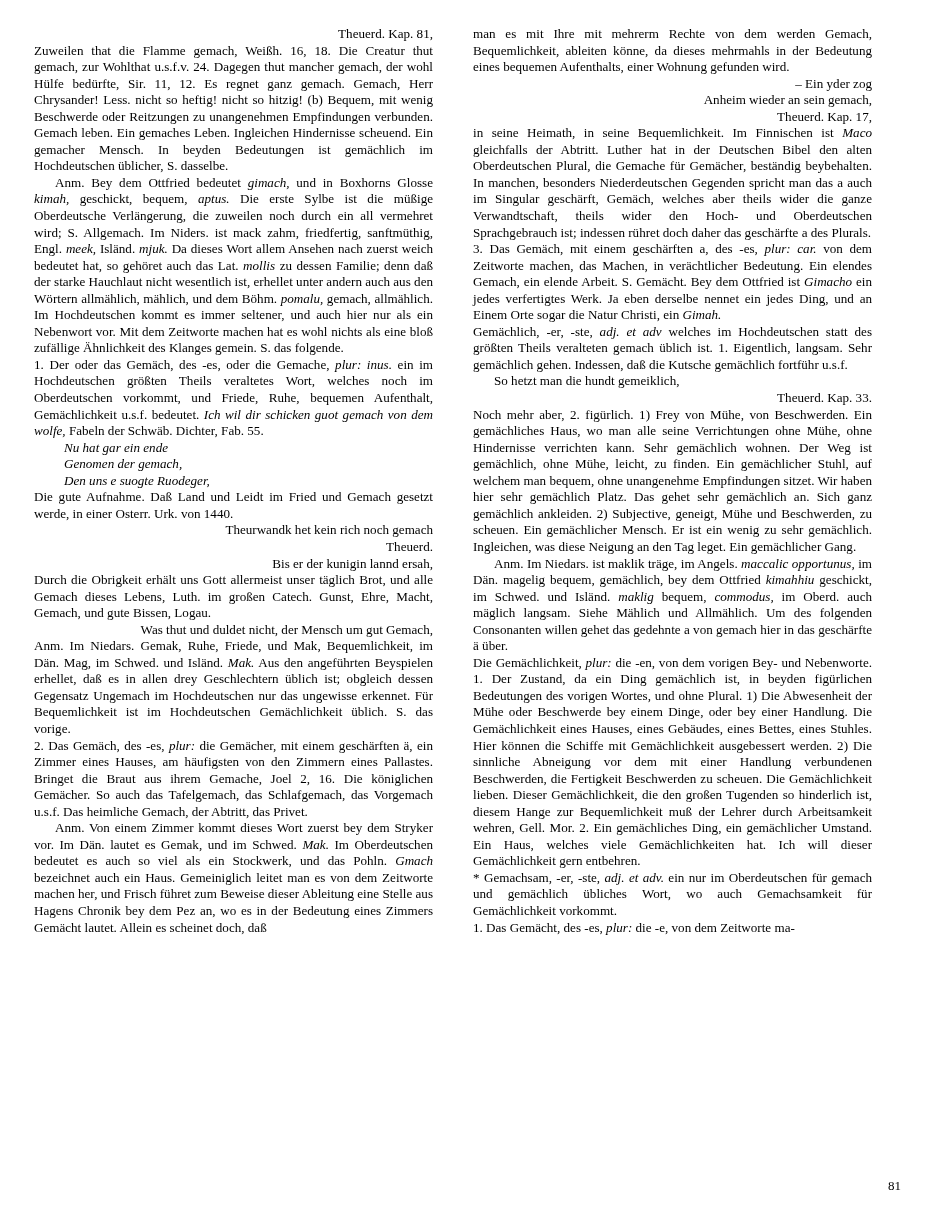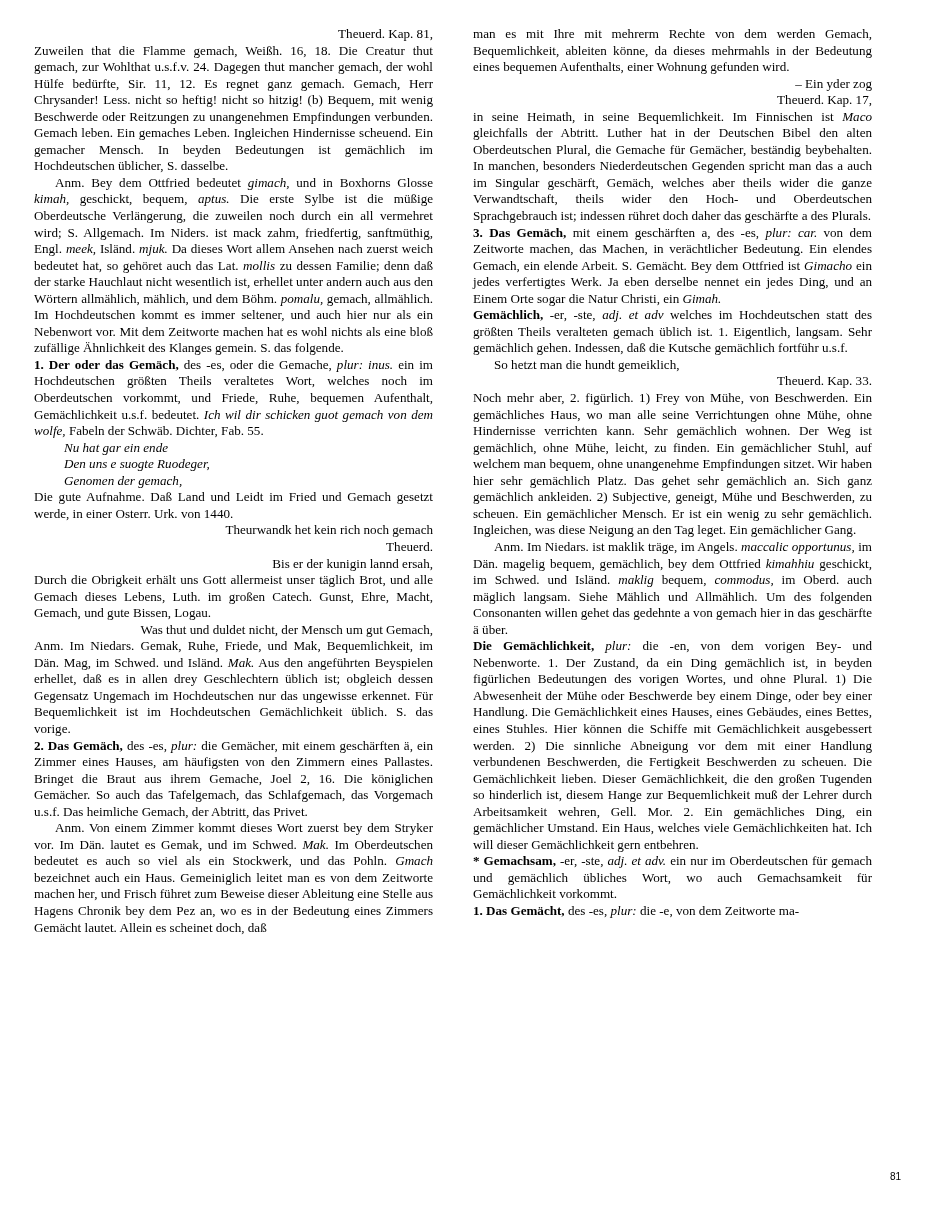--- a/index.html
+++ b/index.html
@@ -40,55 +40,56 @@
   .p {
     margin: 0;
     text-align: justify;
   }
   .indent { text-indent: 21px; }
   .noindent { text-indent: 0; }
   .right { text-align: right; text-indent: 0; }
   .quote { text-indent: 30px; text-align: left; font-family: Liberation Serif, serif; }
   .quote2 { text-indent: 22px; text-align: right; }
   .it { font-style: italic; }
-  .bd { font-weight: bold; }
+  .bd { font-weight: normal; }
   .pagenum {
     position: absolute;
     right: 34px;
-    bottom: 28px;
-    font-size: 10px;
-    font-family: Liberation Sans, sans-serif;
+    bottom: 16px;
+    font-size: 13px;
+    font-family: Liberation Serif, serif;
   }
 </style>
 </head>
 <body>
 
 <div class="page">
   <div class="columns">
     <div class="col" id="left-col">
         <div class="p right"><span>Theuerd. Kap. 81,</span></div>
         <div class="p noindent"><span>Zuweilen that die Flamme gemach, Weißh. 16, 18. Die Creatur thut gemach, zur Wohlthat u.s.f.v. 24. Dagegen thut mancher gemach, der wohl Hülfe bedürfte, Sir. 11, 12. Es regnet ganz gemach. Gemach, Herr Chrysander! Less. nicht so heftig! nicht so hitzig! (b) Bequem, mit wenig Beschwerde oder Reitzungen zu unangenehmen Empfindungen verbunden. Gemach leben. Ein gemaches Leben. Ingleichen Hindernisse scheuend. Ein gemacher Mensch. In beyden Bedeutungen ist gemächlich im Hochdeutschen üblicher, S. dasselbe.</span></div>
         <div class="p indent"><span>Anm. Bey dem Ottfried bedeutet </span><span class="it">gimach,</span><span> und in Boxhorns Glosse </span><span class="it">kimah,</span><span> geschickt, bequem, </span><span class="it">aptus.</span><span> Die erste Sylbe ist die müßige Oberdeutsche Verlängerung, die zuweilen noch durch ein all vermehret wird; S. Allgemach. Im Niders. ist mack zahm, friedfertig, sanftmüthig, Engl. </span><span class="it">meek,</span><span> Isländ. </span><span class="it">mjuk.</span><span> Da dieses Wort allem Ansehen nach zuerst weich bedeutet hat, so gehöret auch das Lat. </span><span class="it">mollis</span><span> zu dessen Familie; denn daß der starke Hauchlaut nicht wesentlich ist, erhellet unter andern auch aus den Wörtern allmählich, mählich, und dem Böhm. </span><span class="it">pomalu,</span><span> gemach, allmählich. Im Hochdeutschen kommt es immer seltener, und auch hier nur als ein Nebenwort vor. Mit dem Zeitworte machen hat es wohl nichts als eine bloß zufällige Ähnlichkeit des Klanges gemein. S. das folgende.</span></div>
         <div class="p noindent"><span class="bd">1. Der oder das Gemäch,</span><span> des -es, oder die Gemache, </span><span class="it">plur: inus.</span><span> ein im Hochdeutschen größten Theils veraltetes Wort, welches noch im Oberdeutschen vorkommt, und Friede, Ruhe, bequemen Aufenthalt, Gemächlichkeit u.s.f. bedeutet. </span><span class="it">Ich wil dir schicken guot gemach von dem wolfe,</span><span> Fabeln der Schwäb. Dichter, Fab. 55.</span></div>
         <div class="p quote"><span class="it">Nu hat gar ein ende</span></div>
+        <div class="p quote"><span class="it">Genomen der gemach,</span></div>
         <div class="p quote"><span class="it">Den uns e suogte Ruodeger,</span></div>
-        <div class="p quote"><span class="it">Genomen der gemach,</span></div>
         <div class="p noindent"><span>Die gute Aufnahme. Daß Land und Leidt im Fried und Gemach gesetzt werde, in einer Osterr. Urk. von 1440.</span></div>
         <div class="p quote2"><span>Theurwandk het kein rich noch gemach</span></div>
         <div class="p right"><span>Theuerd.</span></div>
         <div class="p quote2"><span>Bis er der kunigin lannd ersah,</span></div>
         <div class="p noindent"><span>Durch die Obrigkeit erhält uns Gott allermeist unser täglich Brot, und alle Gemach dieses Lebens, Luth. im großen Catech. Gunst, Ehre, Macht, Gemach, und gute Bissen, Logau.</span></div>
         <div class="p quote2"><span>Was thut und duldet nicht, der Mensch um gut Gemach,</span></div>
         <div class="p noindent"><span>Anm. Im Niedars. Gemak, Ruhe, Friede, und Mak, Bequemlichkeit, im Dän. Mag, im Schwed. und Isländ. </span><span class="it">Mak.</span><span> Aus den angeführten Beyspielen erhellet, daß es in allen drey Geschlechtern üblich ist; obgleich dessen Gegensatz Ungemach im Hochdeutschen nur das ungewisse erkennet. Für Bequemlichkeit ist im Hochdeutschen Gemächlichkeit üblich. S. das vorige.</span></div>
         <div class="p noindent"><span class="bd">2. Das Gemäch,</span><span> des -es, </span><span class="it">plur:</span><span> die Gemächer, mit einem geschärften ä, ein Zimmer eines Hauses, am häufigsten von den Zimmern eines Pallastes. Bringet die Braut aus ihrem Gemache, Joel 2, 16. Die königlichen Gemächer. So auch das Tafelgemach, das Schlafgemach, das Vorgemach u.s.f. Das heimliche Gemach, der Abtritt, das Privet.</span></div>
         <div class="p indent"><span>Anm. Von einem Zimmer kommt dieses Wort zuerst bey dem Stryker vor. Im Dän. lautet es Gemak, und im Schwed. </span><span class="it">Mak.</span><span> Im Oberdeutschen bedeutet es auch so viel als ein Stockwerk, und das Pohln. </span><span class="it">Gmach</span><span> bezeichnet auch ein Haus. Gemeiniglich leitet man es von dem Zeitworte machen her, und Frisch führet zum Beweise dieser Ableitung eine Stelle aus Hagens Chronik bey dem Pez an, wo es in der Bedeutung eines Zimmers Gemächt lautet. Allein es scheinet doch, daß</span></div>
       </div>
     <div class="col" id="right-col">
         <div class="p noindent"><span>man es mit Ihre mit mehrerm Rechte von dem werden Gemach, Bequemlichkeit, ableiten könne, da dieses mehrmahls in der Bedeutung eines bequemen Aufenthalts, einer Wohnung gefunden wird.</span></div>
         <div class="p quote2"><span>– Ein yder zog</span></div>
+        <div class="p quote2"><span>Anheim wieder an sein gemach,</span></div>
         <div class="p right"><span>Theuerd. Kap. 17,</span></div>
         <div class="p noindent"><span>in seine Heimath, in seine Bequemlichkeit. Im Finnischen ist </span><span class="it">Maco</span><span> gleichfalls der Abtritt. Luther hat in der Deutschen Bibel den alten Oberdeutschen Plural, die Gemache für Gemächer, beständig beybehalten. In manchen, besonders Niederdeutschen Gegenden spricht man das a auch im Singular geschärft, Gemäch, welches aber theils wider die ganze Verwandtschaft, theils wider den Hoch- und Oberdeutschen Sprachgebrauch ist; indessen rühret doch daher das geschärfte a des Plurals.</span></div>
         <div class="p noindent"><span class="bd">3. Das Gemäch,</span><span> mit einem geschärften a, des -es, </span><span class="it">plur: car.</span><span> von dem Zeitworte machen, das Machen, in verächtlicher Bedeutung. Ein elendes Gemach, ein elende Arbeit. S. Gemächt. Bey dem Ottfried ist </span><span class="it">Gimacho</span><span> ein jedes verfertigtes Werk. Ja eben derselbe nennet ein jedes Ding, und an Einem Orte sogar die Natur Christi, ein </span><span class="it">Gimah.</span></div>
         <div class="p noindent"><span class="bd">Gemächlich,</span><span> -er, -ste, </span><span class="it">adj. et adv</span><span> welches im Hochdeutschen statt des größten Theils veralteten gemach üblich ist. 1. Eigentlich, langsam. Sehr gemächlich gehen. Indessen, daß die Kutsche gemächlich fortführ u.s.f.</span></div>
         <div class="p indent"><span>So hetzt man die hundt gemeiklich,</span></div>
         <div class="p right"><span>Theuerd. Kap. 33.</span></div>
         <div class="p noindent"><span>Noch mehr aber, 2. figürlich. 1) Frey von Mühe, von Beschwerden. Ein gemächliches Haus, wo man alle seine Verrichtungen ohne Mühe, ohne Hindernisse verrichten kann. Sehr gemächlich wohnen. Der Weg ist gemächlich, ohne Mühe, leicht, zu finden. Ein gemächlicher Stuhl, auf welchem man bequem, ohne unangenehme Empfindungen sitzet. Wir haben hier sehr gemächlich Platz. Das gehet sehr gemächlich an. Sich ganz gemächlich ankleiden. 2) Subjective, geneigt, Mühe und Beschwerden, zu scheuen. Ein gemächlicher Mensch. Er ist ein wenig zu sehr gemächlich. Ingleichen, was diese Neigung an den Tag leget. Ein gemächlicher Gang.</span></div>
         <div class="p indent"><span>Anm. Im Niedars. ist maklik träge, im Angels. </span><span class="it">maccalic opportunus,</span><span> im Dän. magelig bequem, gemächlich, bey dem Ottfried </span><span class="it">kimahhiu</span><span> geschickt, im Schwed. und Isländ. </span><span class="it">maklig</span><span> bequem, </span><span class="it">commodus,</span><span> im Oberd. auch mäglich langsam. Siehe Mählich und Allmählich. Um des folgenden Consonanten willen gehet das gedehnte a von gemach hier in das geschärfte ä über.</span></div>
         <div class="p noindent"><span class="bd">Die Gemächlichkeit,</span><span> </span><span class="it">plur:</span><span> die -en, von dem vorigen Bey- und Nebenworte. 1. Der Zustand, da ein Ding gemächlich ist, in beyden figürlichen Bedeutungen des vorigen Wortes, und ohne Plural. 1) Die Abwesenheit der Mühe oder Beschwerde bey einem Dinge, oder bey einer Handlung. Die Gemächlichkeit eines Hauses, eines Gebäudes, eines Bettes, eines Stuhles. Hier können die Schiffe mit Gemächlichkeit ausgebessert werden. 2) Die sinnliche Abneigung vor dem mit einer Handlung verbundenen Beschwerden, die Fertigkeit Beschwerden zu scheuen. Die Gemächlichkeit lieben. Dieser Gemächlichkeit, die den großen Tugenden so hinderlich ist, diesem Hange zur Bequemlichkeit muß der Lehrer durch Arbeitsamkeit wehren, Gell. Mor. 2. Ein gemächliches Ding, ein gemächlicher Umstand. Ein Haus, welches viele Gemächlichkeiten hat. Ich will dieser Gemächlichkeit gern entbehren.</span></div>
         <div class="p noindent"><span class="bd">* Gemachsam,</span><span> -er, -ste, </span><span class="it">adj. et adv.</span><span> ein nur im Oberdeutschen für gemach und gemächlich übliches Wort, wo auch Gemachsamkeit für Gemächlichkeit vorkommt.</span></div>

